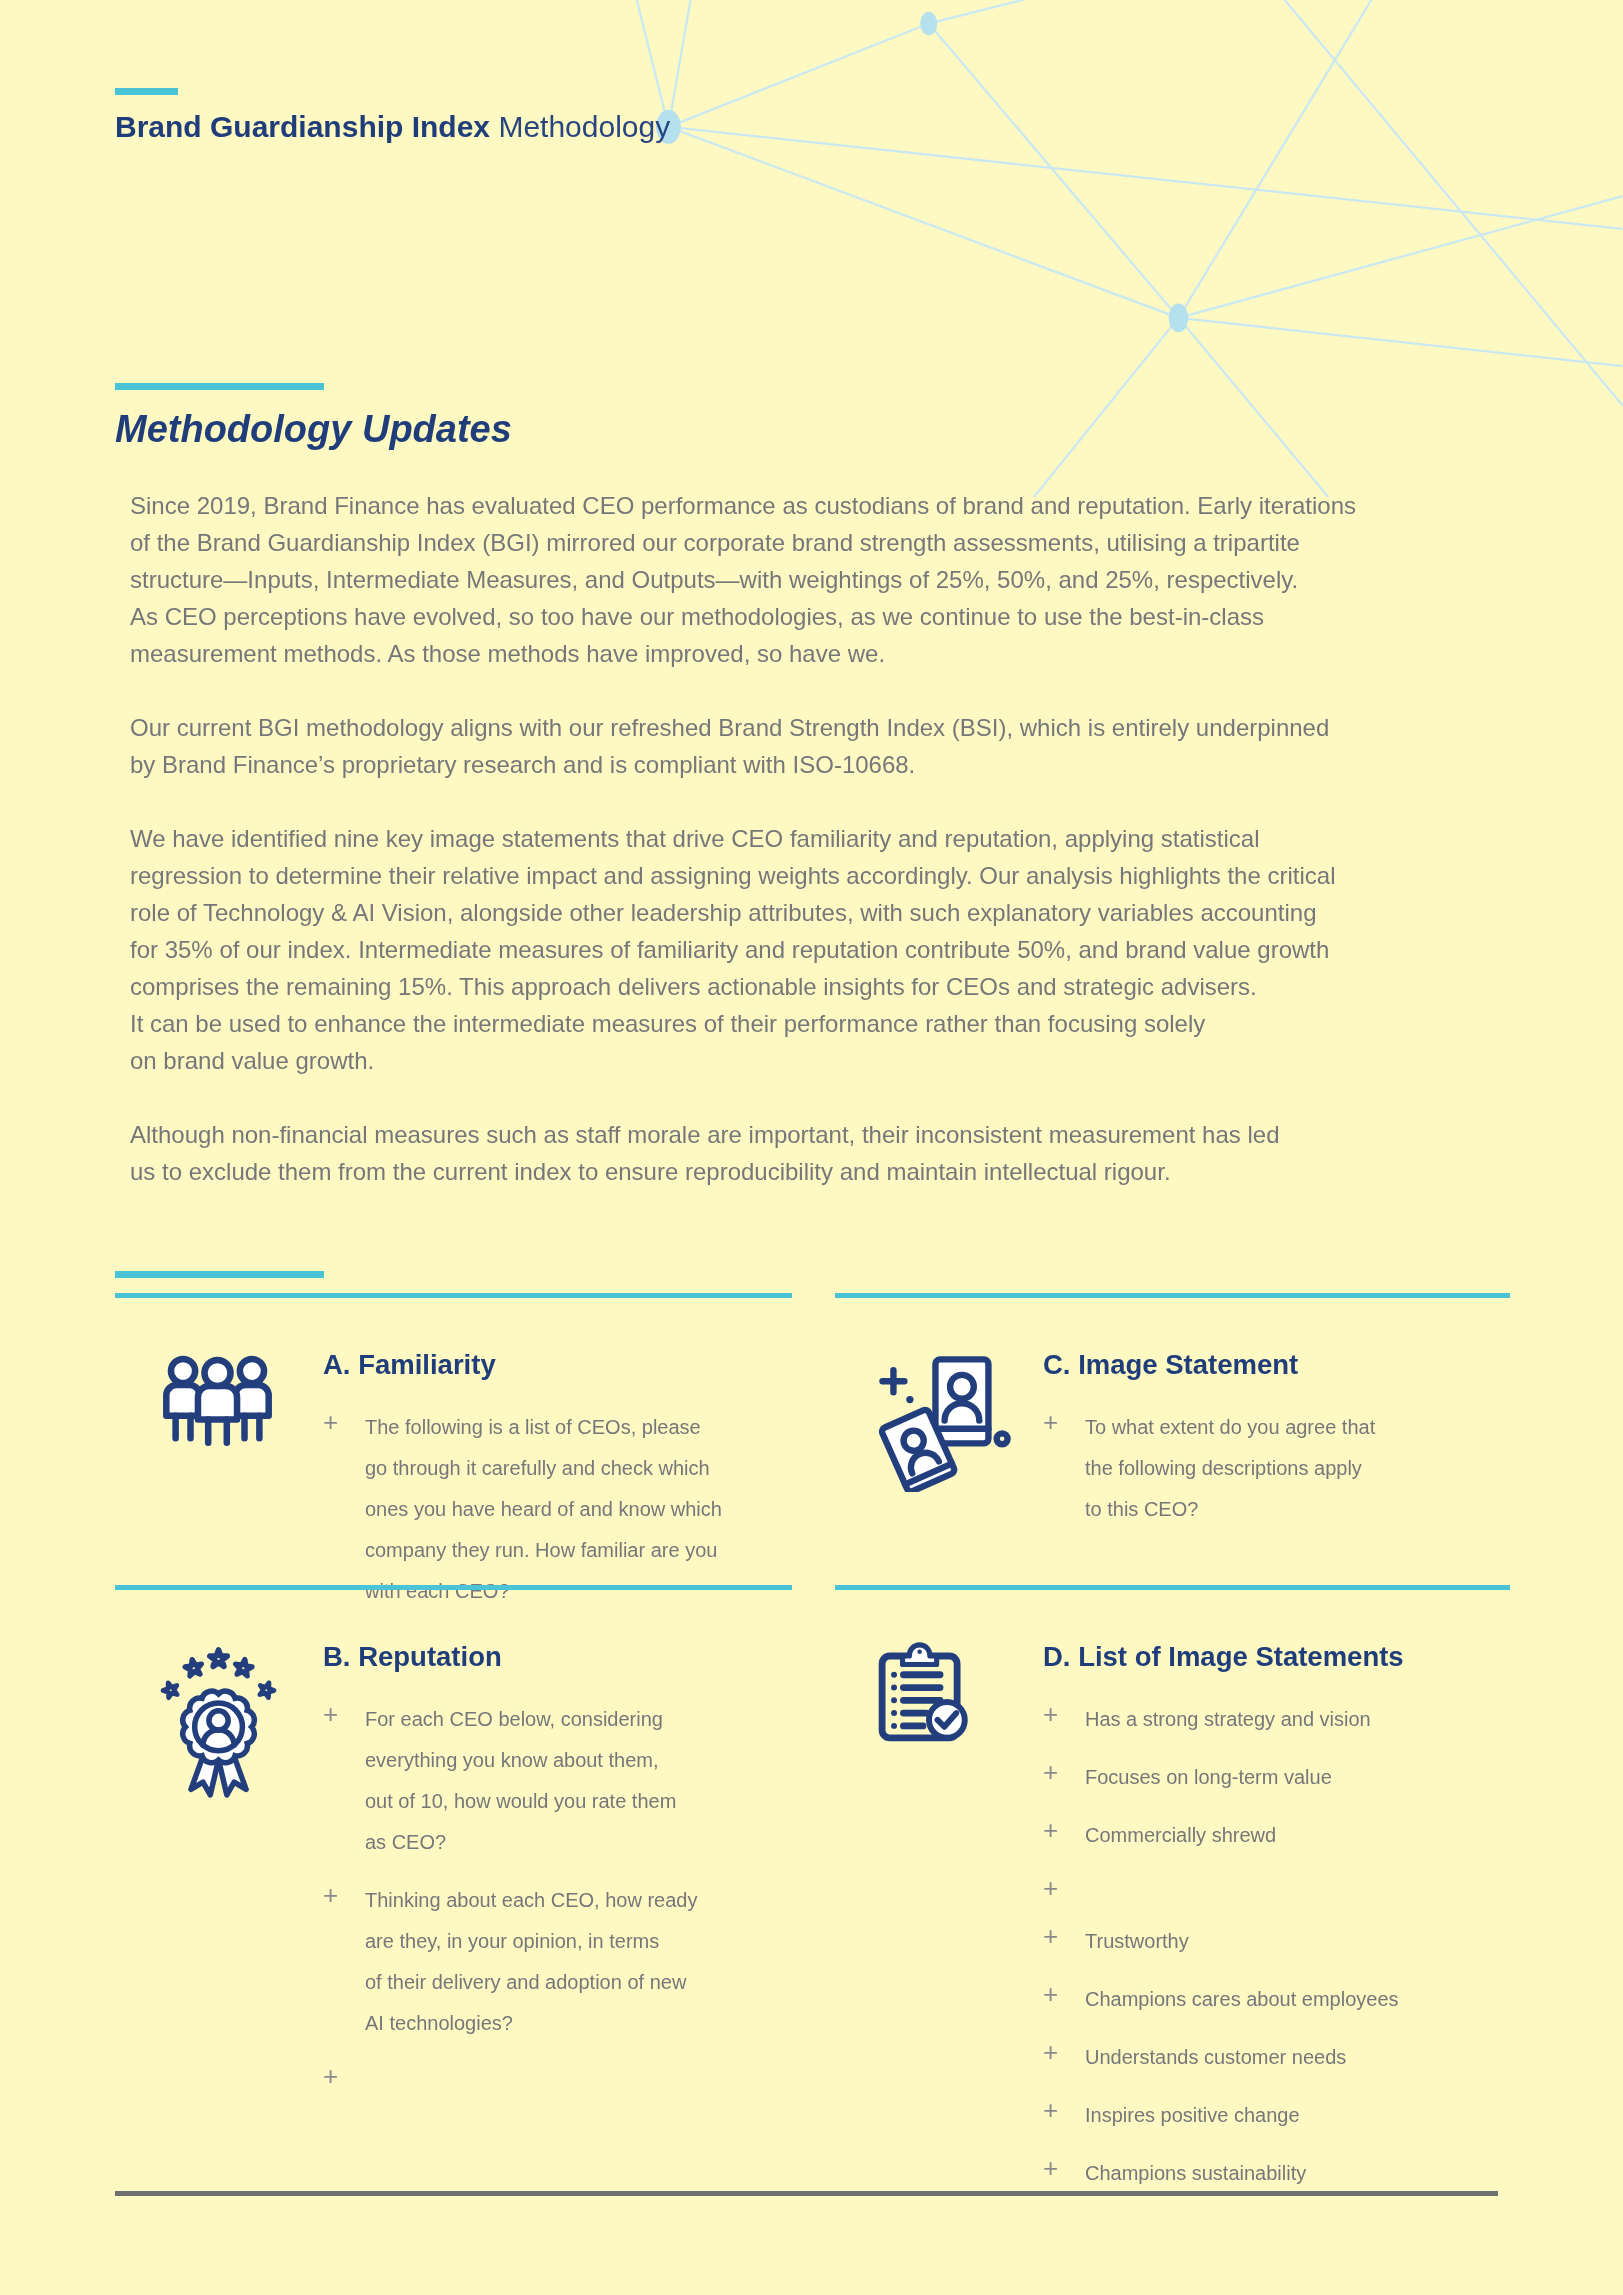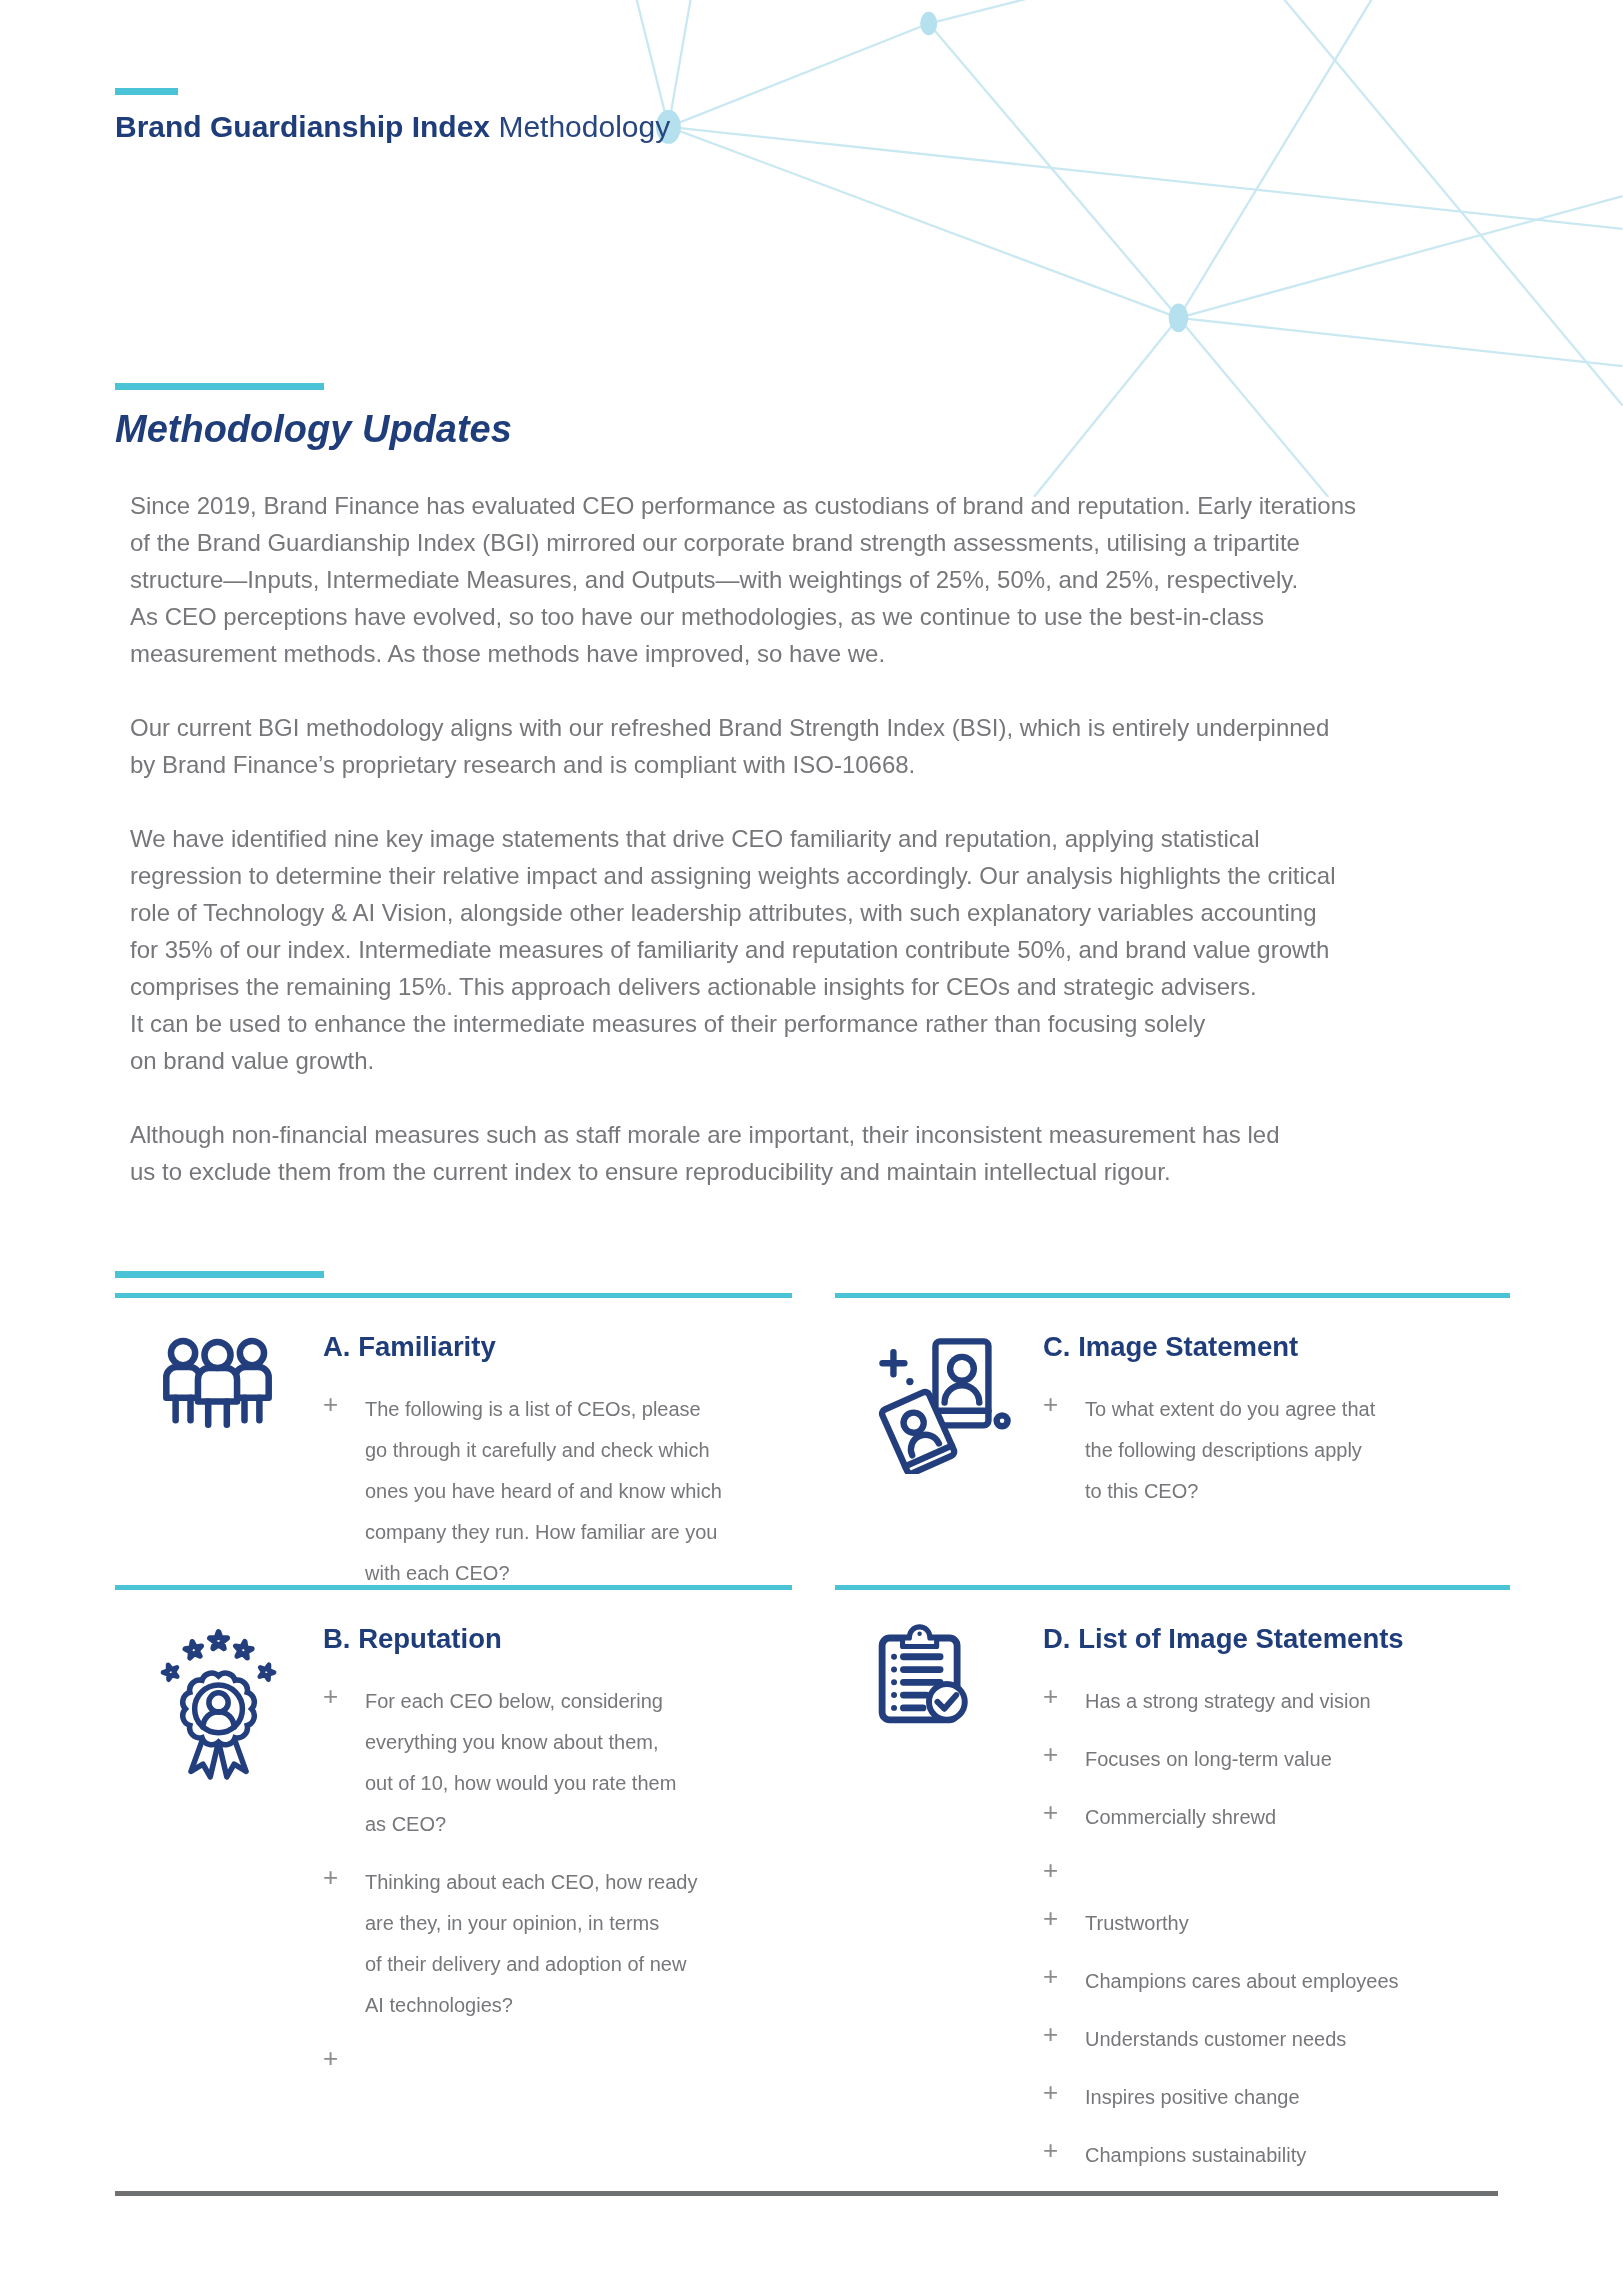--- a/index.html
+++ b/index.html
@@ -1,19 +1,19 @@
 <!DOCTYPE html>
 <html style="font-size:10.5px"><head>
 <meta charset="utf-8">
 <style>
   html,body{margin:0;padding:0;background:#e8e8e8;}
   .page{
     position:relative;
     width:1623px;height:2295px;
-    background:#ffffff;
+    background:#fef9c3;
     overflow:hidden;
     font-family:"Liberation Sans",sans-serif;
     margin:0 auto;
   }
   
   .net{position:absolute;top:0;right:0;pointer-events:none;}
 
   
   .brand-header{position:absolute;left:115px;top:88px;}
   .header-dash{width:63px;height:7.2px;background:#4ac3d7;}
@@ -37,21 +37,21 @@
   .sec-survey{top:1271px;}
   .qgrid{
     margin-top:14.4px;
     display:grid;
     grid-template-columns:677px 675px;
     grid-template-rows:292px auto;
     column-gap:43px;
   }
   .qcell{
     border-top:5.9px solid #4ac3d7;
-    padding-top:34px;
+    padding-top:52px;
     display:flex;
     align-items:flex-start;
   }
   .icon-col{flex:0 0 208px;box-sizing:border-box;padding-left:42px;}
   .text-col{flex:1 1 auto;min-width:0;}
   .h3{margin:0 0 27.5px;font-size:27.5px;line-height:1.1;color:#1f3d7a;font-weight:700;}
   .bullet{display:flex;margin:0 0 17px;}
   .plus{flex:0 0 42px;font-size:26px;line-height:31px;color:#8a8b8d;}
   .bullet-text{font-size:20px;line-height:41px;color:#76777a;white-space:pre-line;}
 

